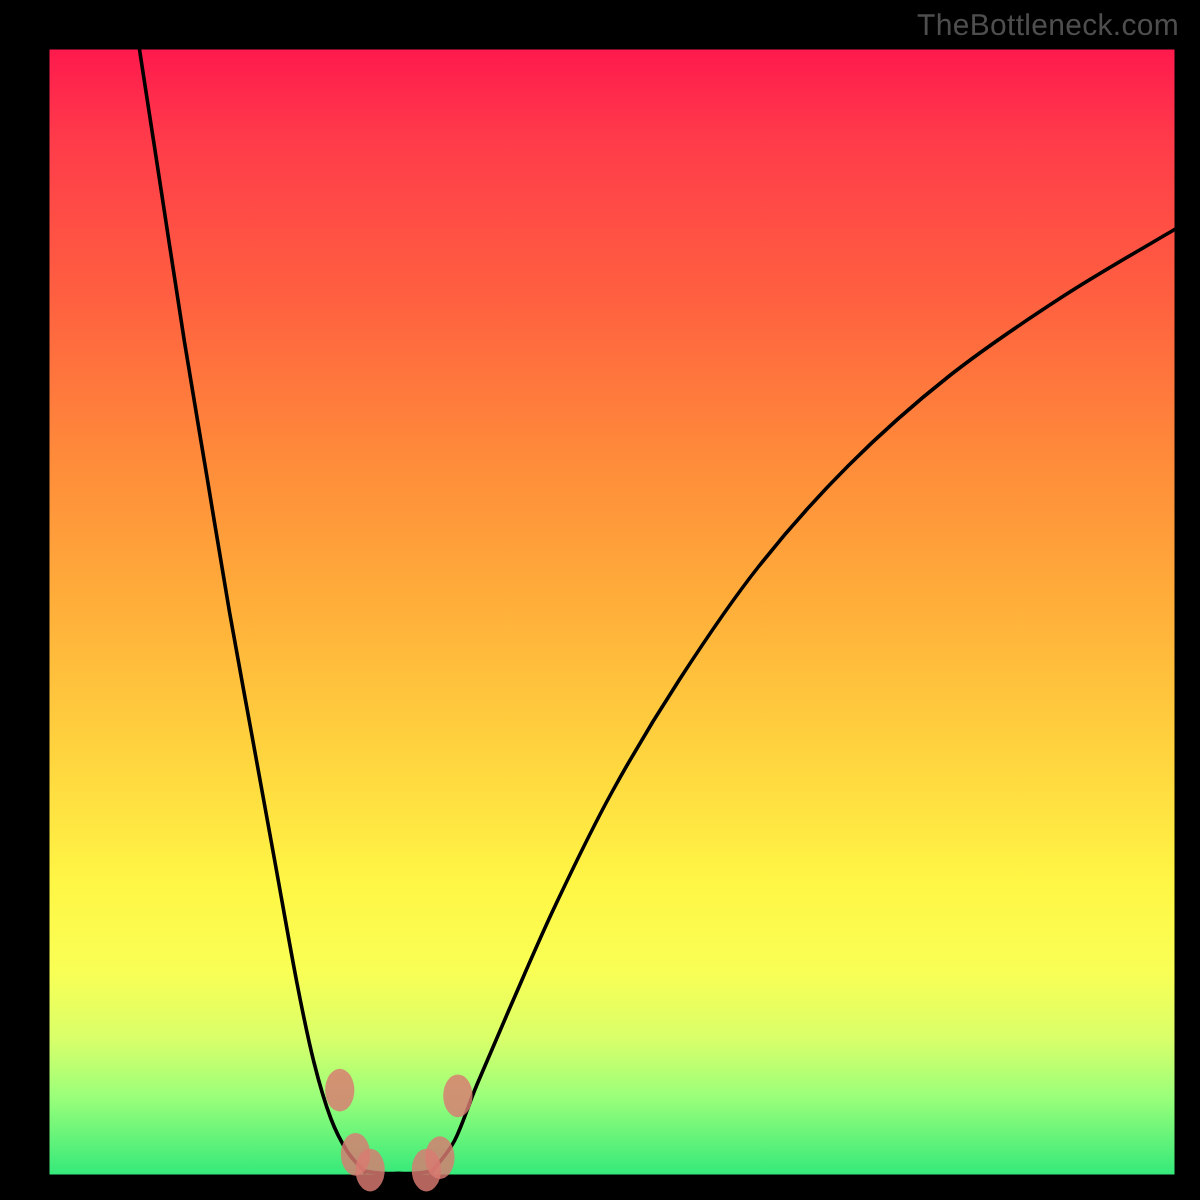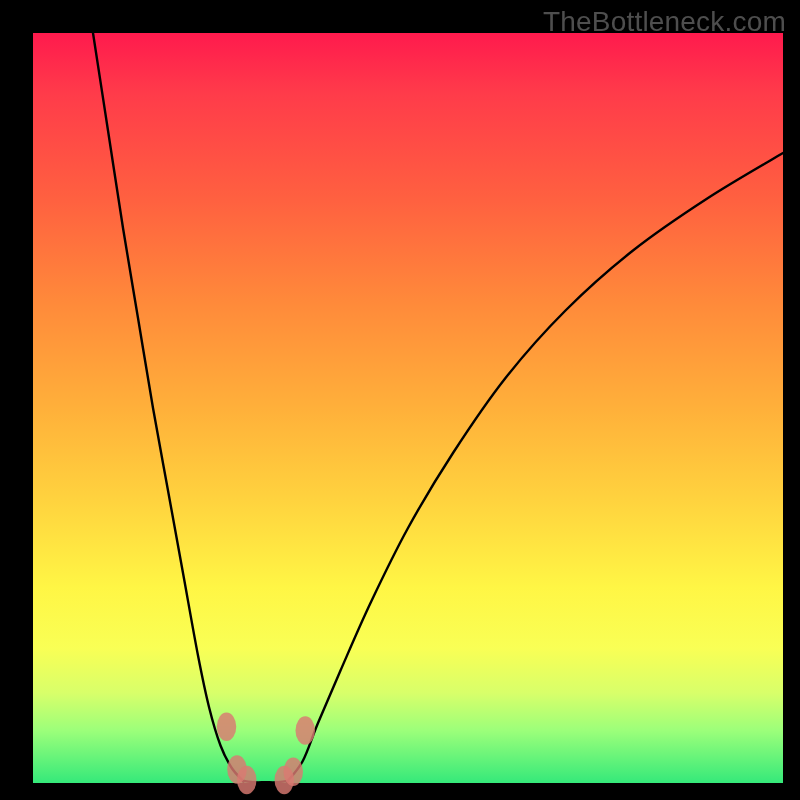--- a/index.html
+++ b/index.html
@@ -38,21 +38,21 @@
       #d8ff6a 88%,
       #9cff7a 93%,
       #35e97a 100%
     );
   }
   .watermark {
     position: absolute;
     top: 6px;
     right: 14px;
     color: #4e4e4e;
-    font-size: 28px;
+    font-size: 20px;
     font-weight: 500;
     letter-spacing: 0.2px;
     user-select: none;
   }
   svg.curve {
     position: absolute;
     left: 0;
     top: 0;
     width: 750px;
     height: 750px;

